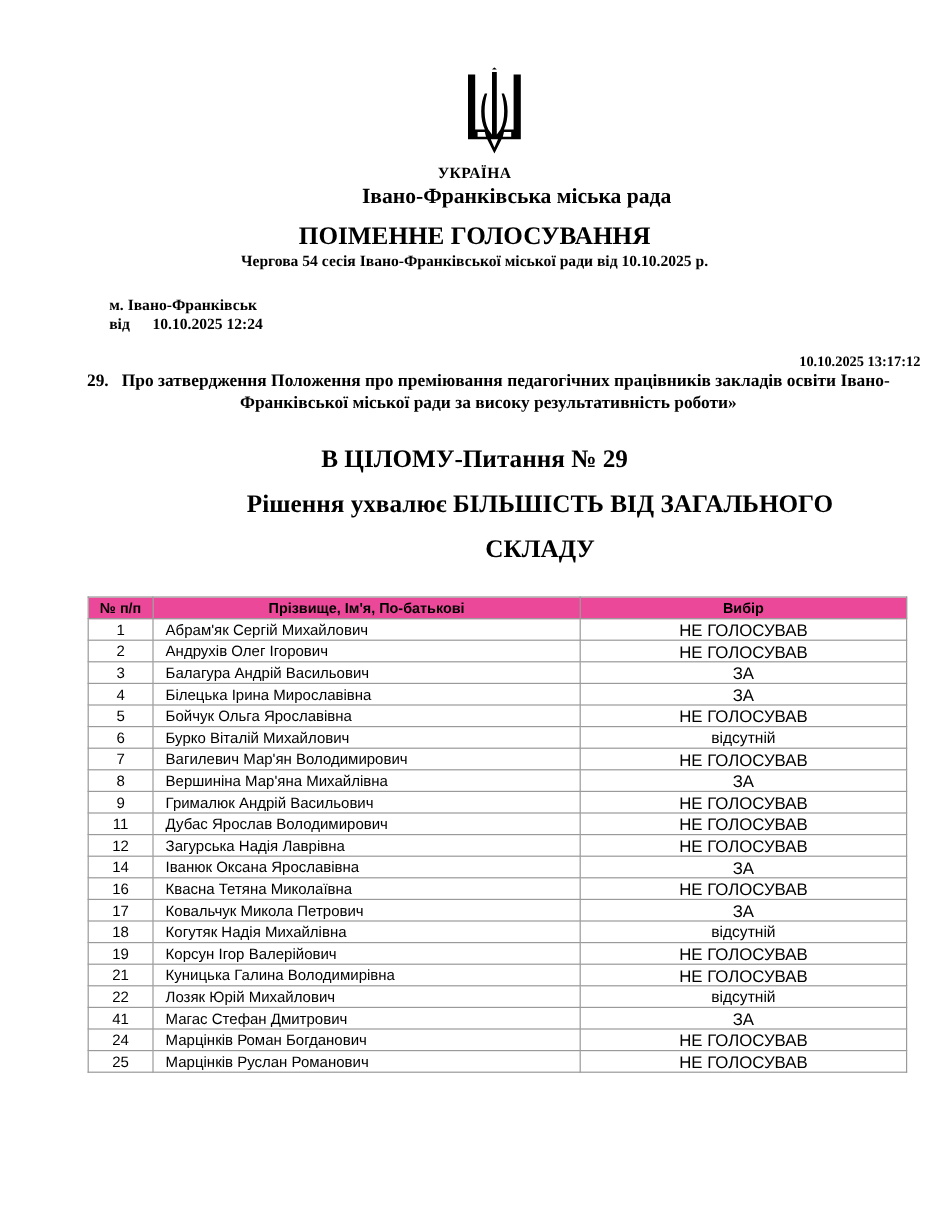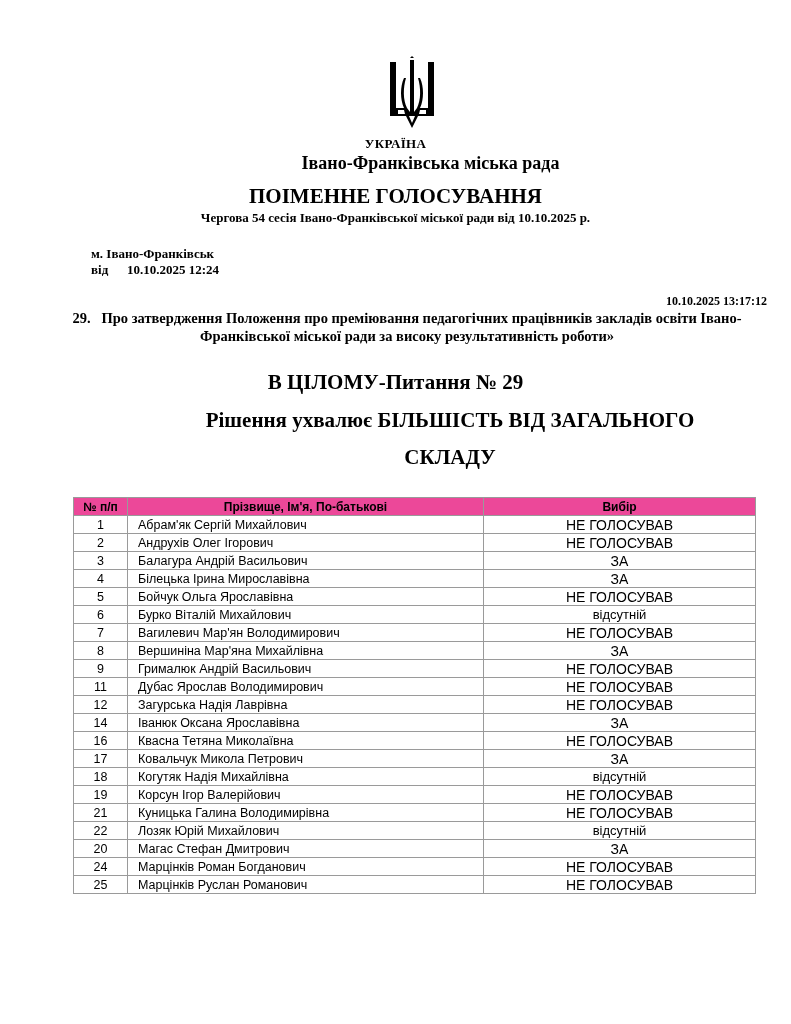--- a/index.html
+++ b/index.html
@@ -160,21 +160,21 @@
         <td class="num">21</td>
         <td class="name">Куницька Галина Володимирівна</td>
         <td class="choice">НЕ ГОЛОСУВАВ</td>
       </tr>
       <tr>
         <td class="num">22</td>
         <td class="name">Лозяк Юрій Михайлович</td>
         <td class="choice absent">відсутній</td>
       </tr>
       <tr>
-        <td class="num">20</td>
+        <td class="num">41</td>
         <td class="name">Магас Стефан Дмитрович</td>
         <td class="choice">ЗА</td>
       </tr>
       <tr>
         <td class="num">24</td>
         <td class="name">Марцінків Роман Богданович</td>
         <td class="choice">НЕ ГОЛОСУВАВ</td>
       </tr>
       <tr>
         <td class="num">25</td>

